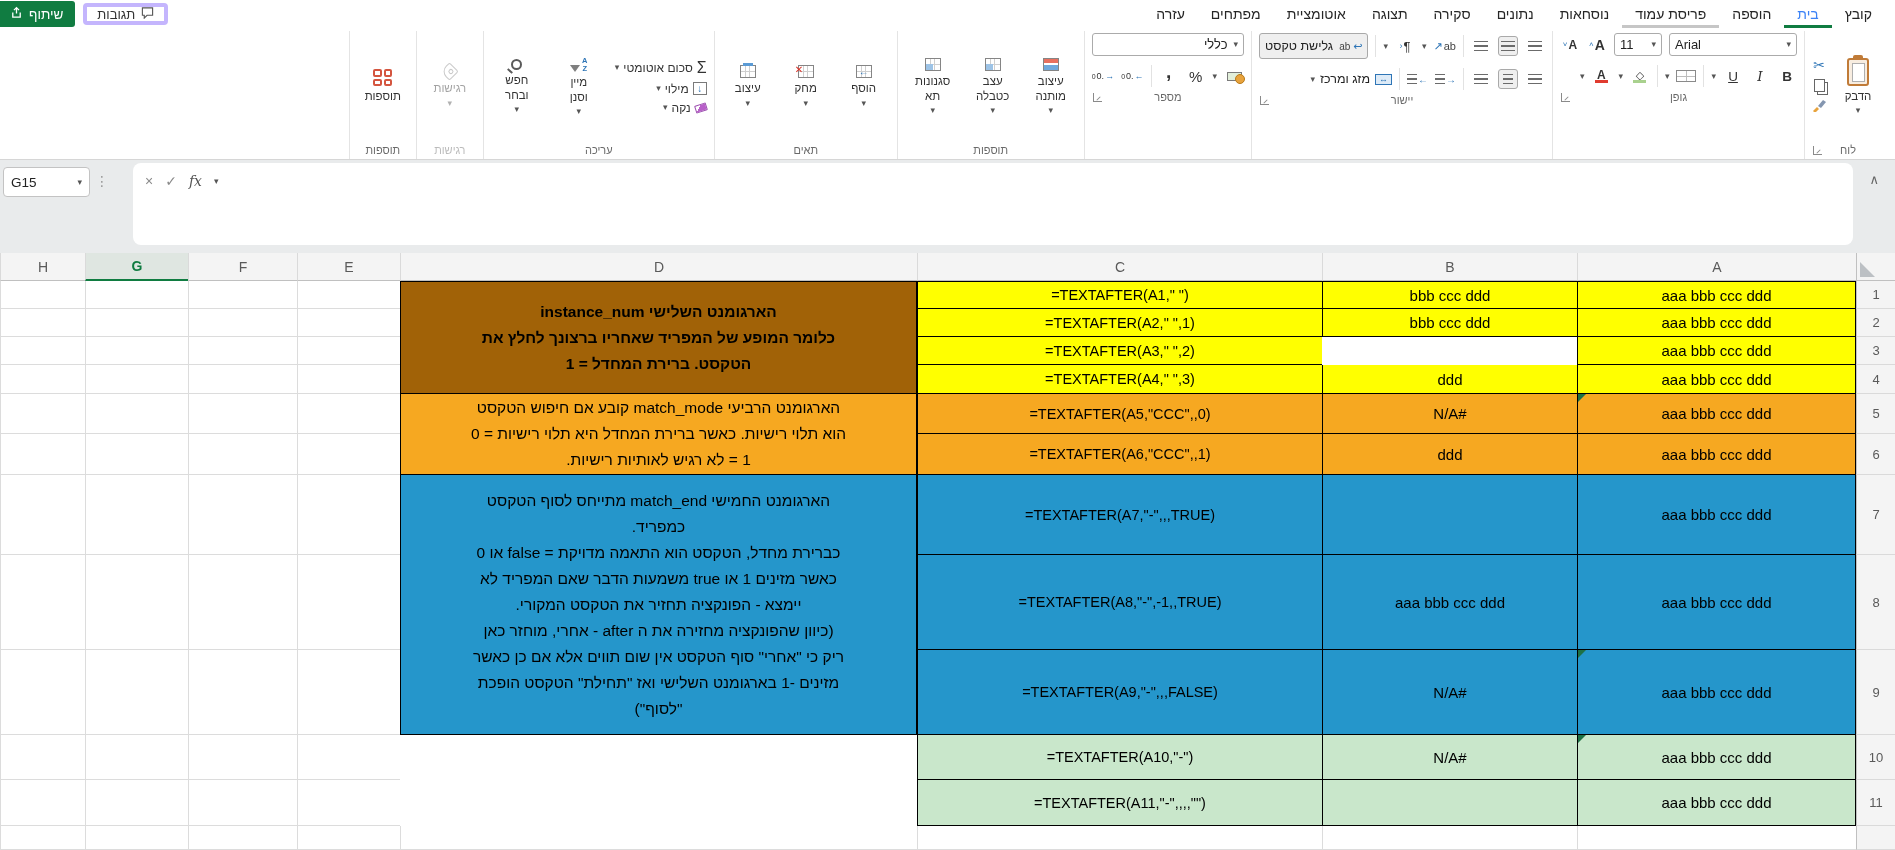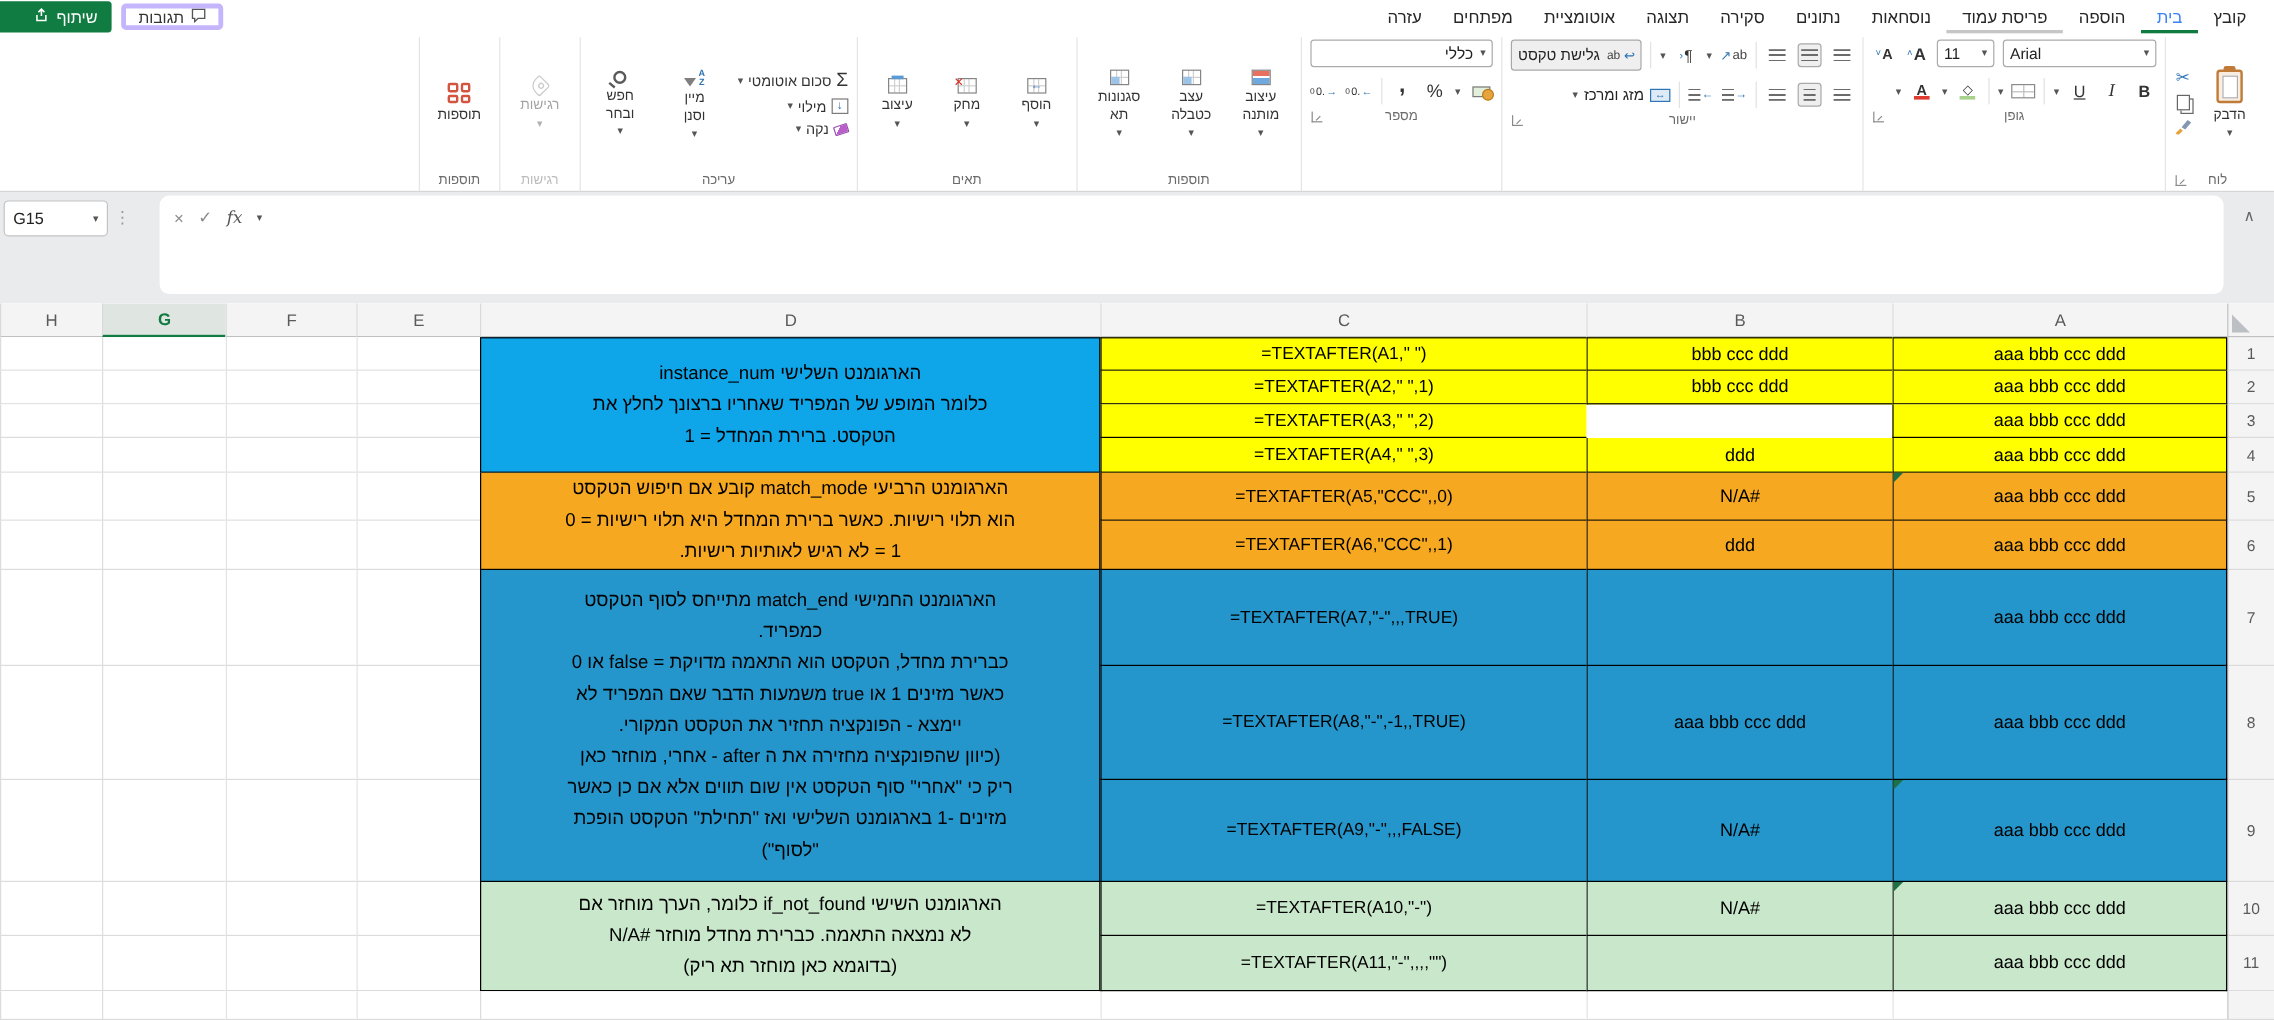--- a/index.html
+++ b/index.html
@@ -8,21 +8,21 @@
   .app{position:absolute;inset:0;direction:rtl}
 
   
   .tabbar{position:absolute;top:0;right:0;left:0;height:28px;background:#fff;display:flex;align-items:center;padding-right:10px}
   .tabs{display:flex;align-items:center;height:100%}
   .tab{height:100%;display:flex;align-items:center;padding:0 13px;font-size:14px;color:#262626;cursor:default;white-space:nowrap}
   .tab.active{color:#3b82f6;font-weight:normal;box-shadow:inset 0 -3px 0 #107C41}
   .tab.hover{box-shadow:inset 0 -3px 0 #C6C6C6}
   .top-left{position:absolute;left:0;top:0;height:28px;display:flex;direction:ltr;align-items:center;gap:8px}
   .share-btn{height:26px;background:#107C41;color:#fff;display:flex;align-items:center;gap:6px;
-    padding:0 12px 0 28px;font-size:13.5px;border-radius:0 3px 3px 0}
+    padding:0 12px 0 10px;font-size:13.5px;border-radius:0 3px 3px 0}
   .comments-btn{height:22px;border:4px solid #c4b5fd;border-radius:4px;display:flex;align-items:center;gap:6px;
     padding:0 10px;font-size:13px;color:#333;background:#fff}
 
   
   .ribbon{position:absolute;top:28px;right:0;left:0;height:132px;background:#fff;border-bottom:1px solid #D6D6D6;
     display:flex;align-items:stretch;padding:3px 4px 0 2px}
   .grp{display:flex;flex-direction:column;border-left:1px solid #E4E4E4;padding:2px 7px 0 7px}
   .grp-body{flex:1;display:flex;align-items:center;gap:6px}
   .grp-foot{height:19px;display:flex;align-items:center;justify-content:center;font-size:11px;color:#6A6A6A;position:relative}
   .lnch{position:absolute;left:1px;bottom:4px;width:9px;height:9px;border-left:1px solid #8A8A8A;border-bottom:1px solid #8A8A8A}
@@ -545,38 +545,35 @@
       <div class="ec" style="grid-area: 11 / 8;"></div>
       <div class="ec" style="grid-area: 11 / 9;"></div>
       <div class="rh" style="grid-area: 12 / 1;">11</div>
       <div class="dc aend" style="grid-area: 12 / 2; background: rgb(201, 231, 203);">aaa bbb ccc ddd</div>
       <div class="dc" style="grid-area: 12 / 3; background: rgb(201, 231, 203);"></div>
       <div class="dc formula" style="grid-area: 12 / 4; background: rgb(201, 231, 203);">=TEXTAFTER(A11,"-",,,,"")</div>
       <div class="ec" style="grid-area: 12 / 6;"></div>
       <div class="ec" style="grid-area: 12 / 7;"></div>
       <div class="ec" style="grid-area: 12 / 8;"></div>
       <div class="ec" style="grid-area: 12 / 9;"></div>
-      <div class="dblock first" style="grid-area: 2 / 5 / span 4; background: #0ea5e9;">הארגומנט השלישי instance_num
+      <div class="dblock first" style="grid-area: 2 / 5 / span 4; background: #a16207; font-weight: bold;">הארגומנט השלישי instance_num
 כלומר המופע של המפריד שאחריו ברצונך לחלץ את
 הטקסט. ברירת המחדל = 1</div>
       <div class="dblock" style="grid-area: 6 / 5 / span 2; background: rgb(246, 168, 33);">הארגומנט הרביעי match_mode קובע אם חיפוש הטקסט
 הוא תלוי רישיות. כאשר ברירת המחדל היא תלוי רישיות = 0
 1 = לא רגיש לאותיות רישיות.</div>
       <div class="dblock" style="grid-area: 8 / 5 / span 3; background: rgb(37, 150, 203);">הארגומנט החמישי match_end  מתייחס לסוף הטקסט
 כמפריד.
 כברירת מחדל, הטקסט הוא התאמה מדויקת = false או 0
 כאשר מזינים 1 או true משמעות הדבר שאם המפריד לא
 יימצא - הפונקציה תחזיר את הטקסט המקורי.
 (כיוון שהפונקציה מחזירה את ה after - אחרי, מוחזר כאן
 ריק כי "אחרי" סוף הטקסט אין שום תווים אלא אם כן כאשר
 מזינים -1 בארגומנט השלישי ואז "תחילת" הטקסט הופכת
 "לסוף")</div>
-      <div class="dblock" style="grid-area: 11 / 5 / span 2; background: rgb(201, 231, 203);">הארגומנט השישי if_not_found כלומר, הערך מוחזר אם
-לא נמצאה התאמה. כברירת מחדל מוחזר #N/A
-(בדוגמא כאן מוחזר תא ריק)</div>
       <div class="rh" style="grid-area: 13 / 1;"></div>
       <div class="ec" style="grid-area: 13 / 2;"></div>
       <div class="ec" style="grid-area: 13 / 3;"></div>
       <div class="ec" style="grid-area: 13 / 4;"></div>
       <div class="ec" style="grid-area: 13 / 5;"></div>
       <div class="ec" style="grid-area: 13 / 6;"></div>
       <div class="ec" style="grid-area: 13 / 7;"></div>
       <div class="ec" style="grid-area: 13 / 8;"></div>
       <div class="ec" style="grid-area: 13 / 9;"></div>
     </div>

